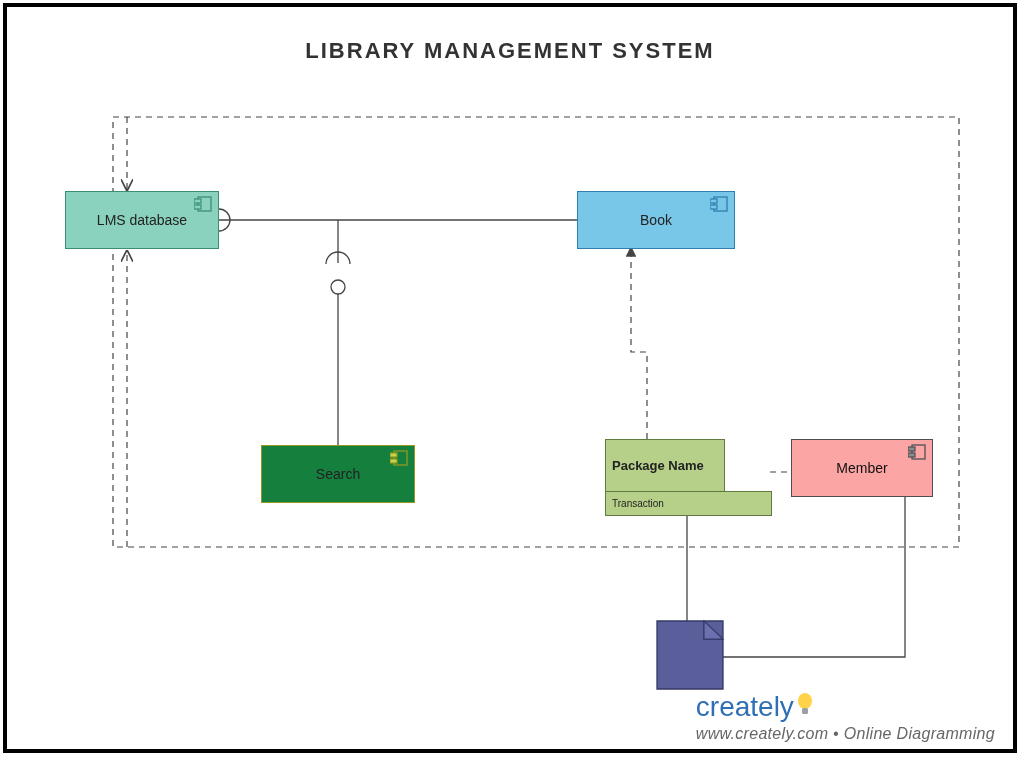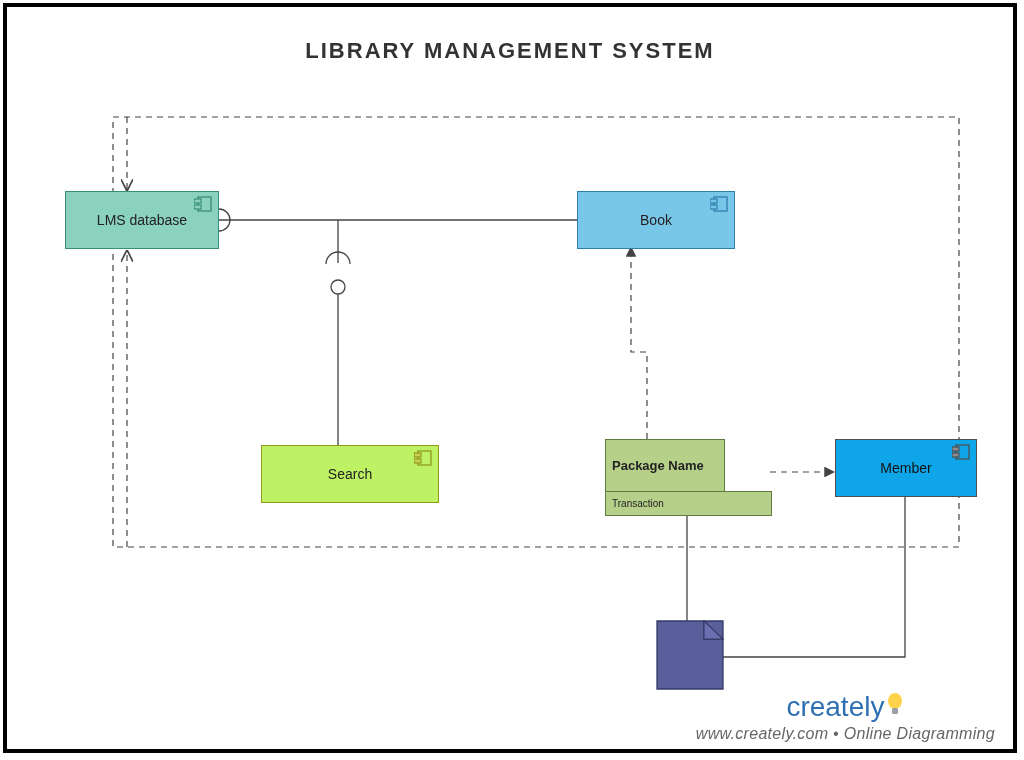--- a/index.html
+++ b/index.html
@@ -3,21 +3,21 @@
 <meta charset="utf-8">
 <style>
   html,body{margin:0;padding:0;width:1024px;height:760px;background:#fff;font-family:"Segoe UI",Arial,Helvetica,sans-serif;}
   .frame{position:absolute;left:3px;top:3px;width:1014px;height:750px;border:4px solid #000;box-sizing:border-box;}
   .title{position:absolute;top:22px;left:0;width:100%;text-align:center;font-size:22px;letter-spacing:2px;font-weight:700;color:#333;margin-top:9px;}
   .node{position:absolute;box-sizing:border-box;font-size:14px;color:#222;}
   .component-label{position:absolute;left:0;right:0;top:50%;transform:translateY(-50%);text-align:center;}
   .comp-icon{position:absolute;top:4px;right:6px;}
   .pkg-title{font-weight:700;font-size:13px;padding:18px 6px;}
   .pkg-body{font-size:10px;padding:6px;}
-  .credit{position:absolute;right:18px;bottom:6px;text-align:center;}
+  .credit{position:absolute;right:18px;bottom:6px;text-align:left;}
   .credit .line1{font-size:28px;color:#2F6FB4;font-weight:400;}
   .credit .line2{font-size:16px;color:#666;letter-spacing:.3px;font-style:italic;}
   .bulb{display:inline-block;vertical-align:-2px;margin-left:2px;}
   svg.canvas{position:absolute;left:0;top:0;pointer-events:none;}
 </style>
 </head>
 <body>
 
 <div class="frame">
 
@@ -78,32 +78,32 @@
     <span class="component-label">LMS database</span>
     <span class="comp-icon">
       <svg width="18" height="16">
           <rect x="4" y="1" width="13" height="14" fill="none" stroke="#3A8E78" stroke-width="1.3"></rect>
           <rect x="0" y="3" width="7" height="4" fill="#8AD2BE" stroke="#3A8E78" stroke-width="1.2"></rect>
           <rect x="0" y="9" width="7" height="4" fill="#8AD2BE" stroke="#3A8E78" stroke-width="1.2"></rect>
         </svg>
     </span>
   </div>
 
-  <div class="node" style="left:254px;top:438px;width:178px;height:58px;background:#bef264;border:1.5px solid #8F9A1F;">
+  <div class="node" style="left:254px;top:438px;width:154px;height:58px;background:#15803d;border:1.5px solid #8F9A1F;">
     <span class="component-label">Search</span>
     <span class="comp-icon">
       <svg width="18" height="16">
           <rect x="4" y="1" width="13" height="14" fill="none" stroke="#8F9A1F" stroke-width="1.3"></rect>
           <rect x="0" y="3" width="7" height="4" fill="#CBD24E" stroke="#8F9A1F" stroke-width="1.2"></rect>
           <rect x="0" y="9" width="7" height="4" fill="#CBD24E" stroke="#8F9A1F" stroke-width="1.2"></rect>
         </svg>
     </span>
   </div>
 
-  <div class="node" style="left:828px;top:432px;width:142px;height:58px;background:#0ea5e9;border:1.5px solid #4F4F53;color:#111;">
+  <div class="node" style="left:784px;top:432px;width:142px;height:58px;background:#fca5a5;border:1.5px solid #4F4F53;color:#111;">
     <span class="component-label">Member</span>
     <span class="comp-icon">
       <svg width="18" height="16">
           <rect x="4" y="1" width="13" height="14" fill="none" stroke="#4F4F53" stroke-width="1.3"></rect>
           <rect x="0" y="3" width="7" height="4" fill="#8C8C90" stroke="#4F4F53" stroke-width="1.2"></rect>
           <rect x="0" y="9" width="7" height="4" fill="#8C8C90" stroke="#4F4F53" stroke-width="1.2"></rect>
         </svg>
     </span>
   </div>
 

